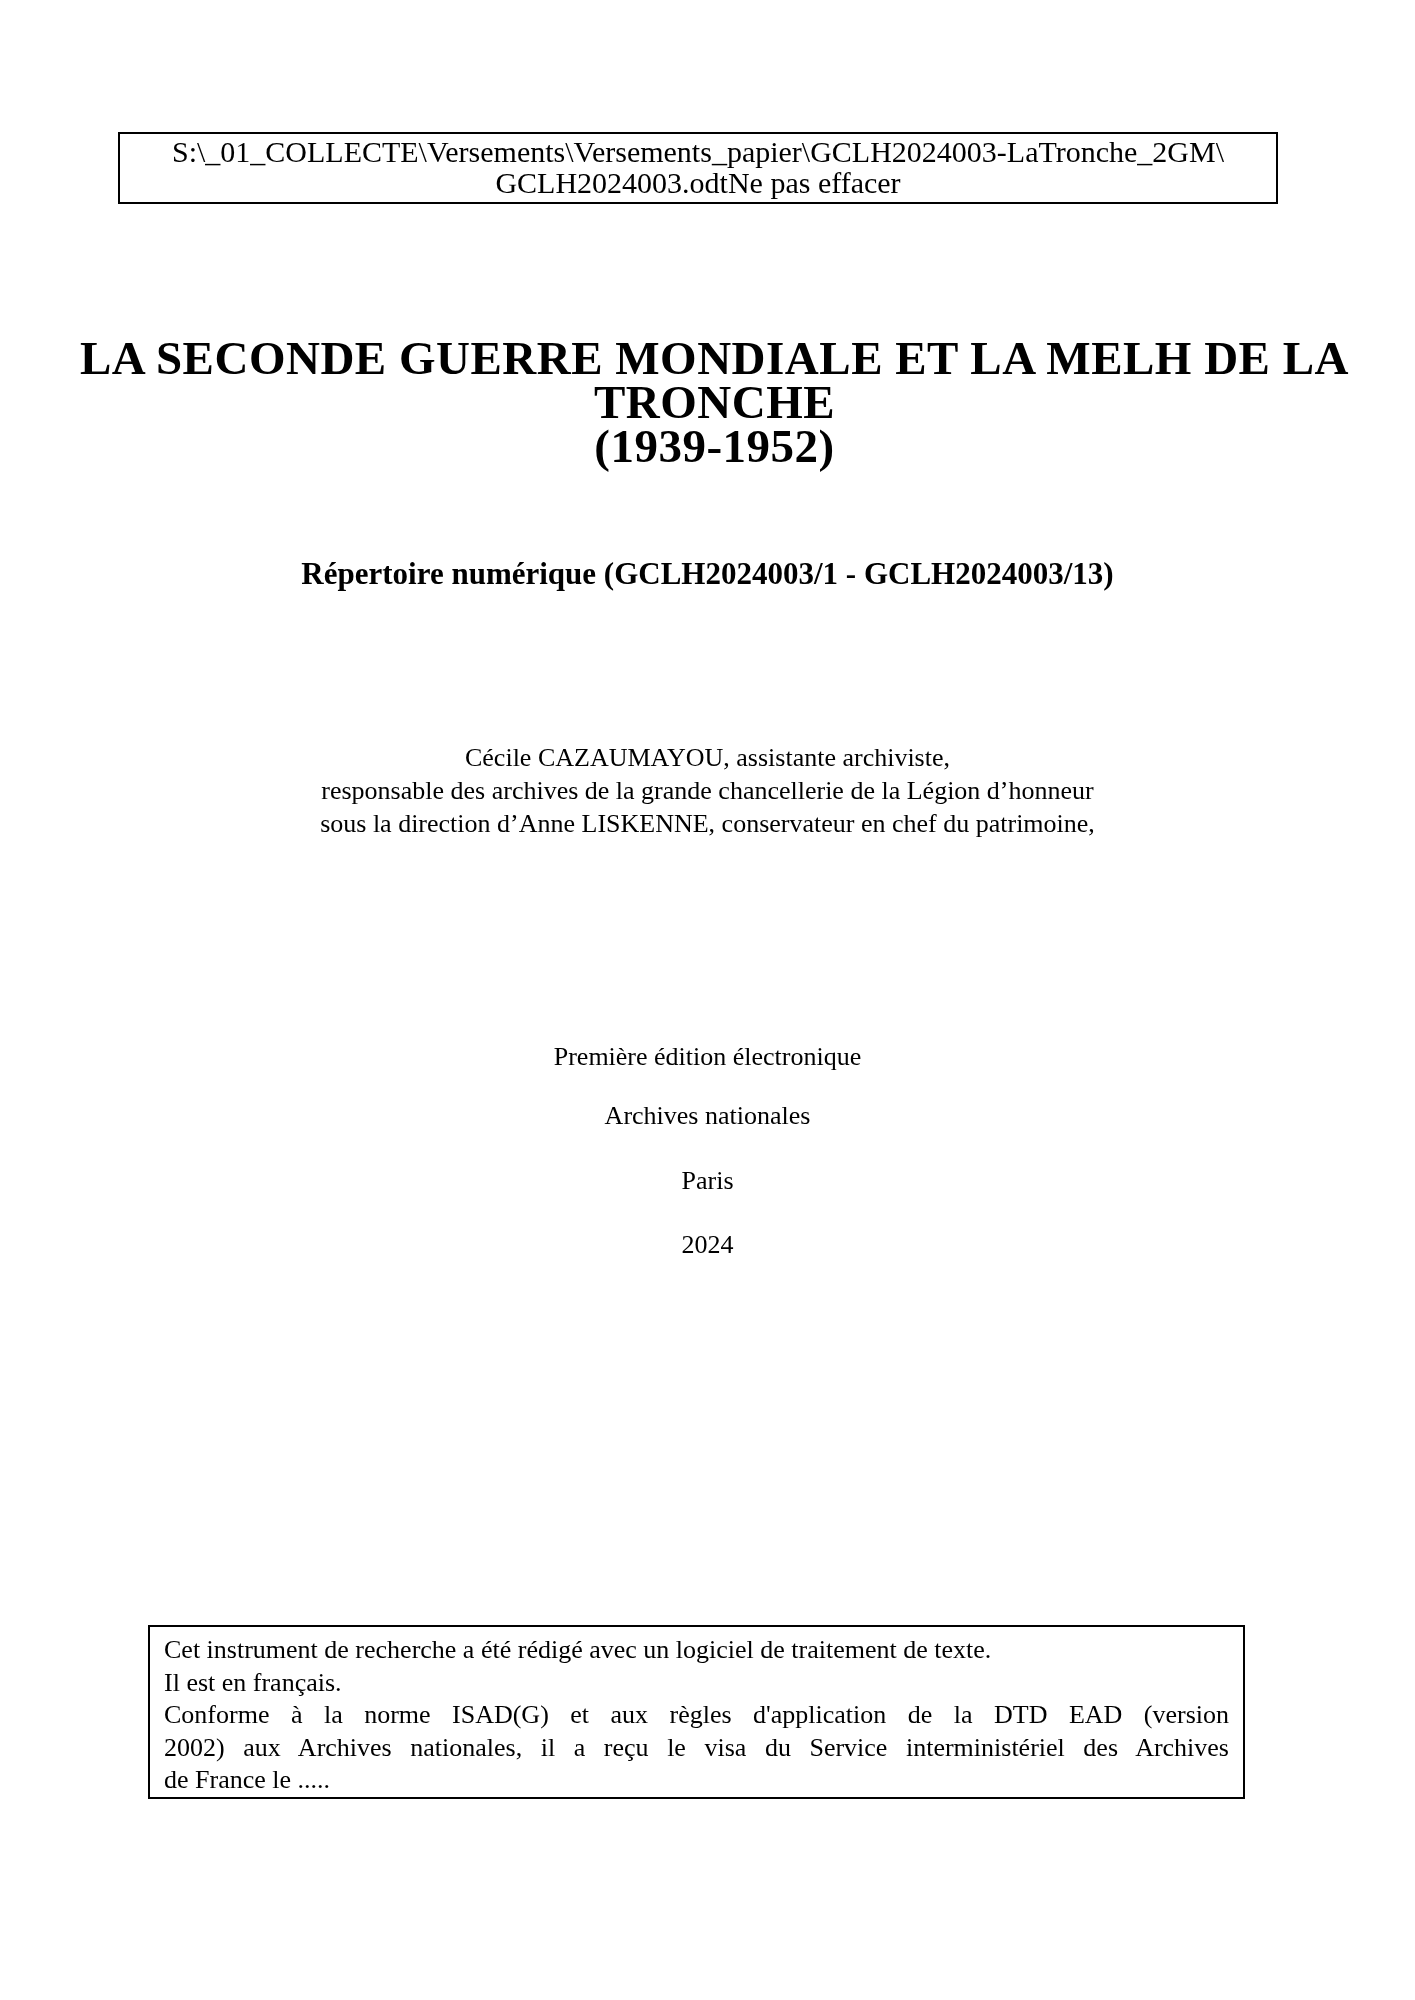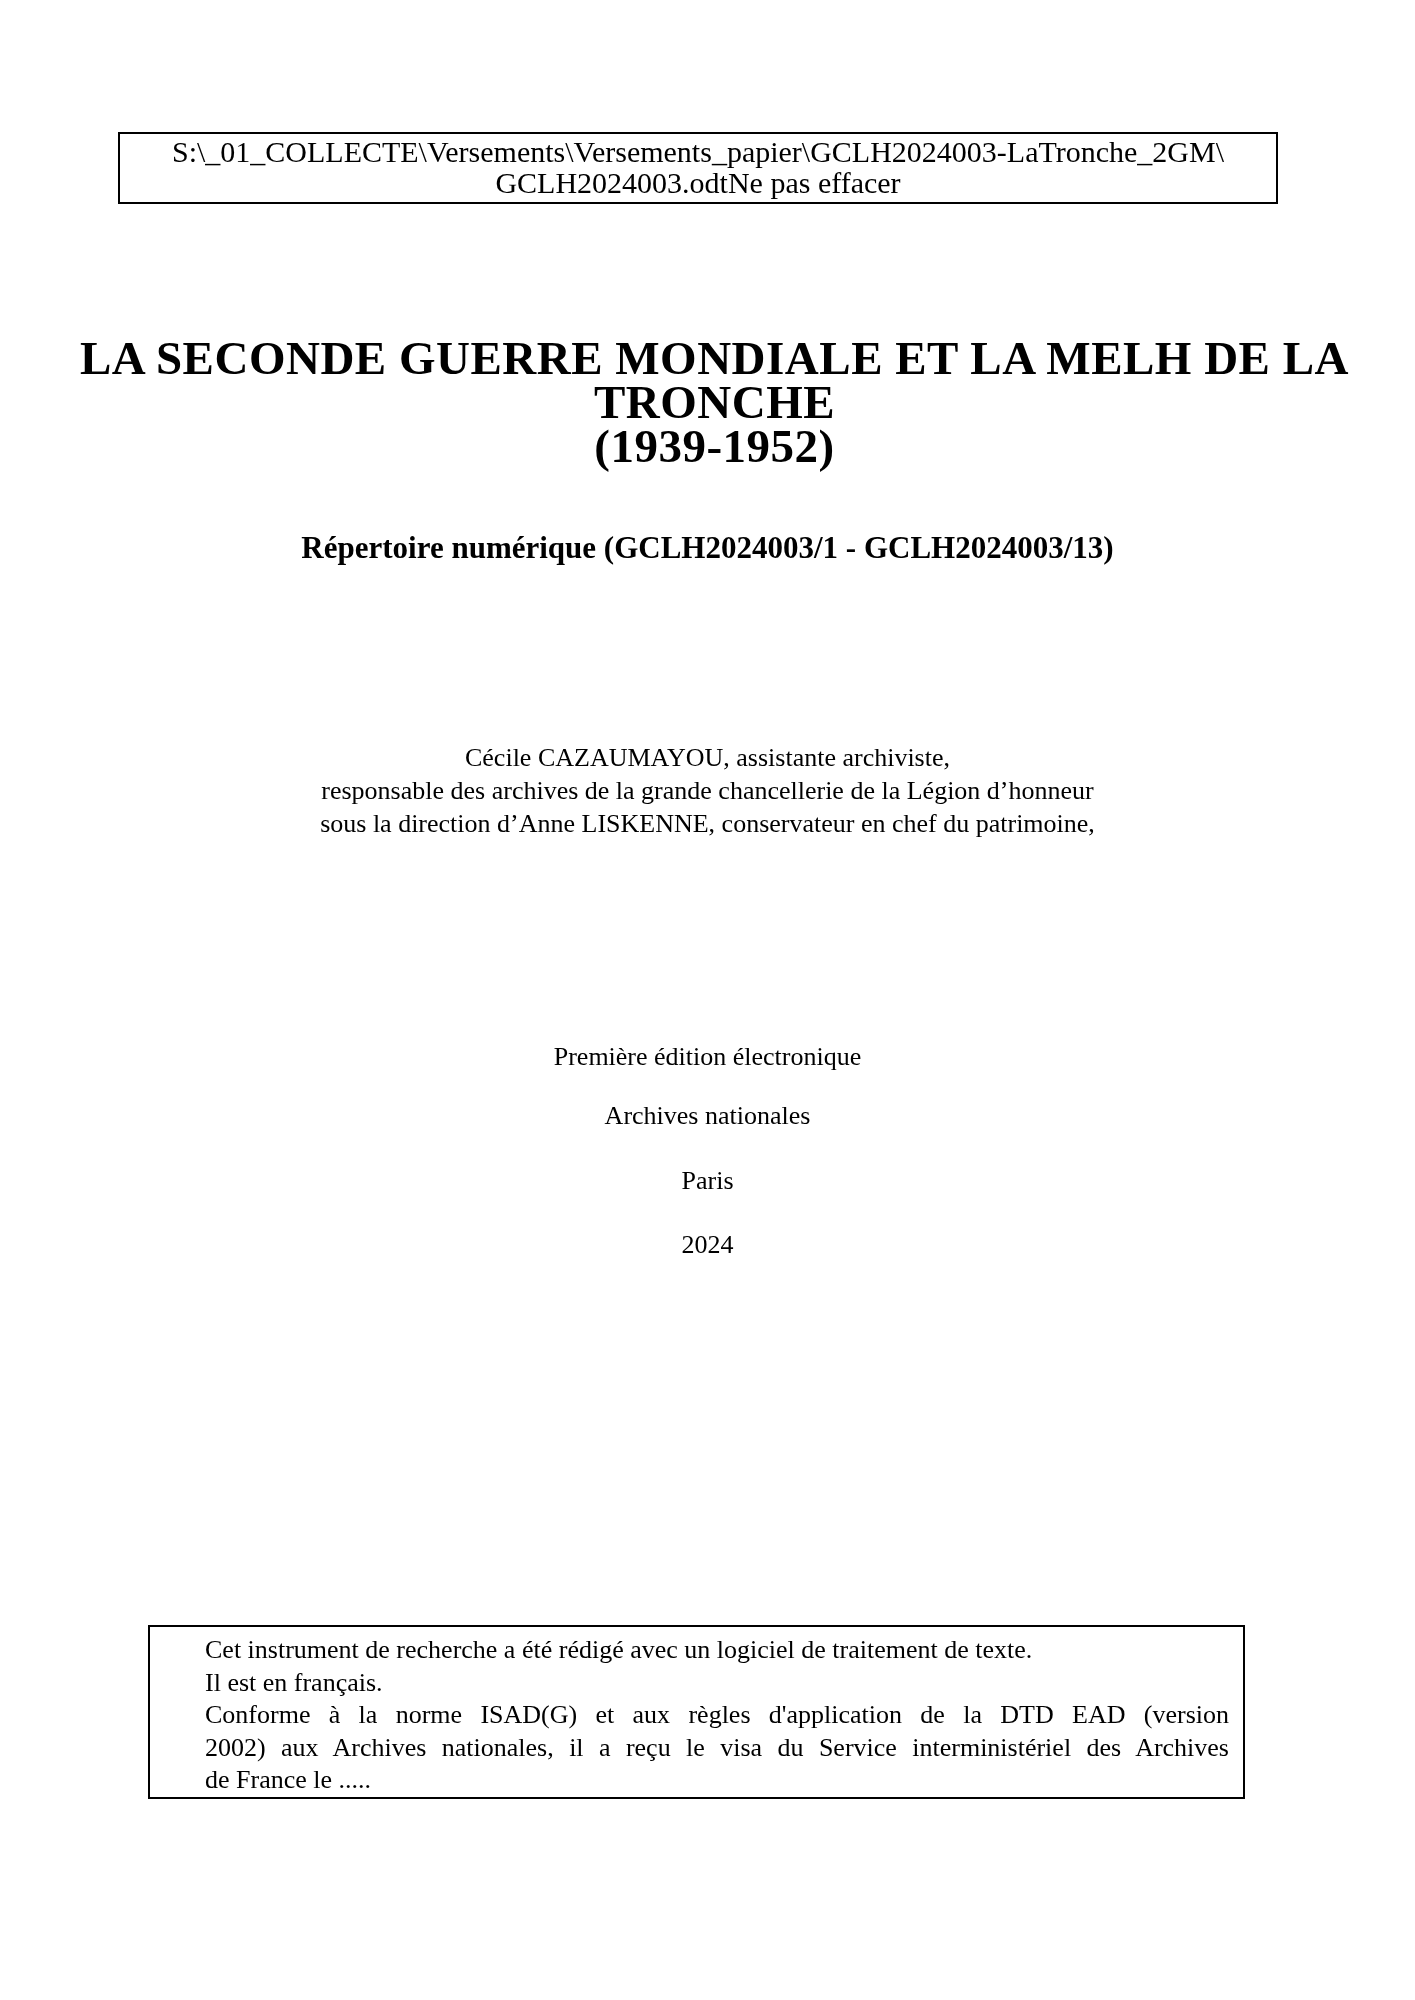--- a/index.html
+++ b/index.html
@@ -35,21 +35,21 @@
     width: 100%;
     text-align: center;
     font-weight: bold;
     font-size: 47px;
     line-height: 44px;
     letter-spacing: 0.5px;
     padding-left: 7px;
   }
   .subtitle {
     position: absolute;
-    top: 530px;
+    top: 556px;
     left: 0;
     width: 100%;
     text-align: center;
     font-weight: bold;
     font-size: 31px;
     line-height: 36px;
   }
   .byline {
     position: absolute;
     top: 741px;
@@ -75,21 +75,21 @@
     position: absolute;
     top: 1625px;
     left: 148px;
     width: 1097px;
     box-sizing: border-box;
     border: 2px solid #000000;
     padding: 7px 14px 0 14px;
     font-size: 26px;
     line-height: 32.5px;
   }
-  .notice-line { text-align: left; margin-left: 41px; }
+  .notice-line { text-align: left; }
   .notice-just {
     text-align: justify;
     text-align-last: justify;
   }
 </style>
 </head>
 <body>
 
 <div class="path-banner">
   <div class="path-line">S:\_01_COLLECTE\Versements\Versements_papier\GCLH2024003-LaTronche_2GM\</div>

